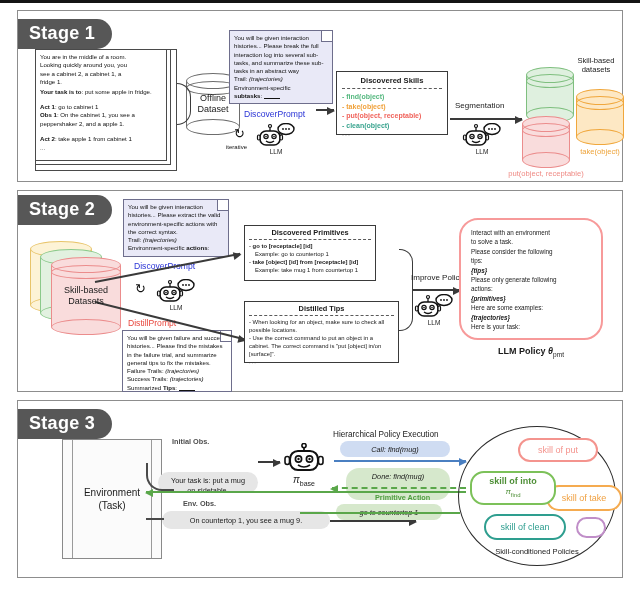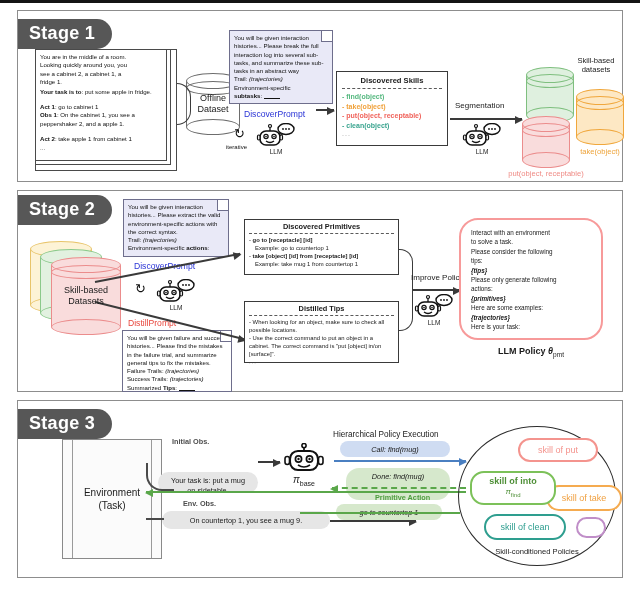--- a/index.html
+++ b/index.html
@@ -442,21 +442,21 @@
         <circle cx="18" cy="13.5" r="2.1" fill="#fff" stroke="#111" stroke-width="1.3"></circle>
         <circle cx="10" cy="13.5" r="0.8" fill="#111"></circle>
           <circle cx="18" cy="13.5" r="0.8" fill="#111"></circle>
         <path d="M10 18 q4 3 8 0" stroke="#111" stroke-width="1.3" fill="none"></path>
         <rect x="1.5" y="12" width="2.5" height="5" rx="1.2" fill="#fff" stroke="#111" stroke-width="1.2"></rect>
         <rect x="24" y="12" width="2.5" height="5" rx="1.2" fill="#fff" stroke="#111" stroke-width="1.2"></rect>
       </svg>
       <div class="cap">LLM</div>
     </div>
 
-    <div class="skillbox" style="left:318px; top:60px; width:112px; height:75px;">
+    <div class="skillbox" style="left:318px; top:60px; width:112px; height:64px;">
       <div class="hd">Discovered Skills</div>
       <div class="row" style="color:#55b87f;">- find(object)</div>
       <div class="row" style="color:#f0a23c;">- take(object)</div>
       <div class="row" style="color:#f0645c;">- put(object, receptable)</div>
       <div class="row" style="color:#3aa48f;">- clean(object)</div>
       <div class="ell">...</div>
     </div>
 
     <div class="arrow" style="left:298px; top:98px; width:18px;"></div>
 
@@ -585,21 +585,21 @@
         <path d="M10 18 q4 3 8 0" stroke="#111" stroke-width="1.3" fill="none"></path>
         <rect x="1.5" y="12" width="2.5" height="5" rx="1.2" fill="#fff" stroke="#111" stroke-width="1.2"></rect>
         <rect x="24" y="12" width="2.5" height="5" rx="1.2" fill="#fff" stroke="#111" stroke-width="1.2"></rect>
       </svg>
       <div class="cap">LLM</div>
     </div>
 
     <div class="arrow" style="left:77px; top:90px; width:148px; transform:rotate(-11deg); transform-origin:left center;"></div>
     <div class="arrow" style="left:77px; top:110px; width:155px; transform:rotate(14deg); transform-origin:left center;"></div>
 
-    <div class="primbox" style="left:226px; top:28px; width:155px; height:56px;">
+    <div class="primbox" style="left:226px; top:34px; width:132px; height:56px;">
       <div class="hd">Discovered Primitives</div>
       <div class="k">- go to [receptacle] [id]</div>
       <div class="ind">Example: go to countertop 1</div>
       <div class="k">- take [object] [id] from [receptacle] [id]</div>
       <div class="ind">Example: take mug 1 from countertop 1</div>
     </div>
 
     <div class="primbox" style="left:226px; top:110px; width:155px; height:62px;">
       <div class="hd">Distilled Tips</div>
       <div>- When looking for an object, make sure to check all possible locations.</div>

